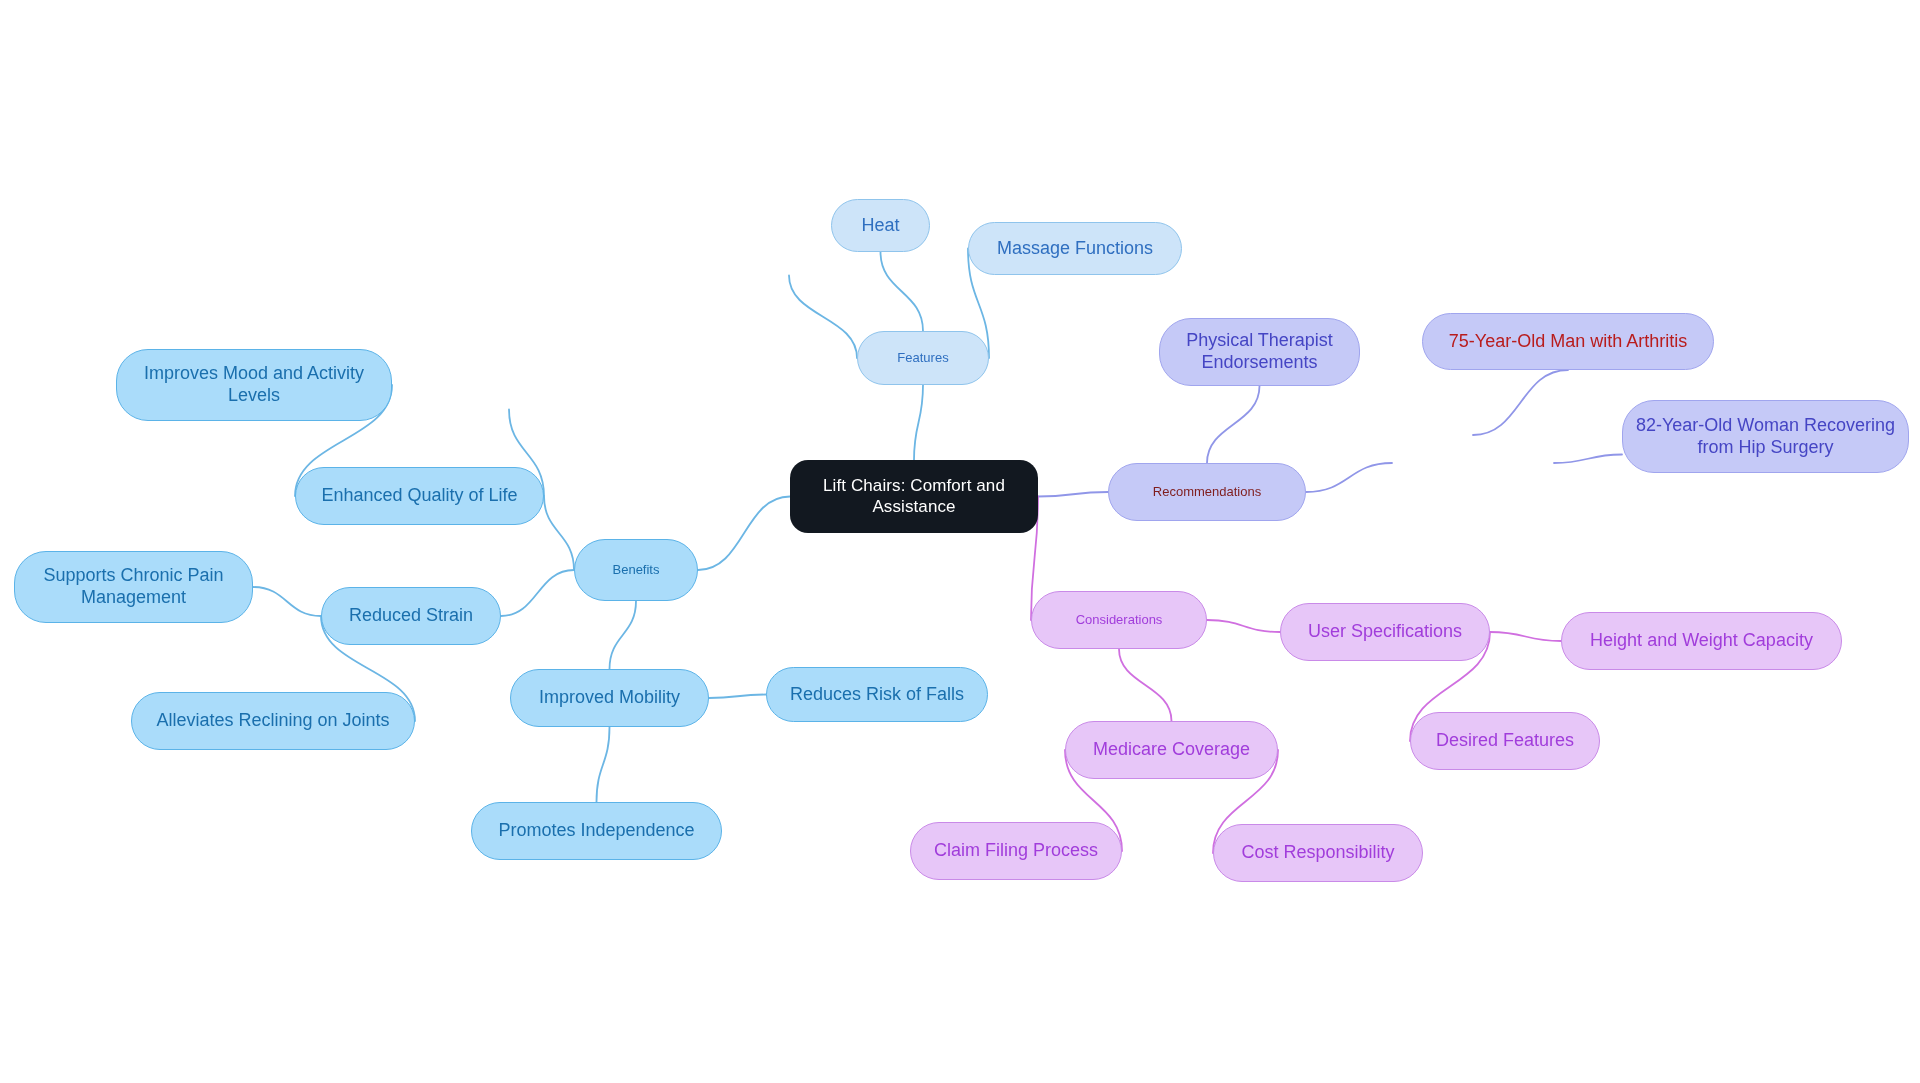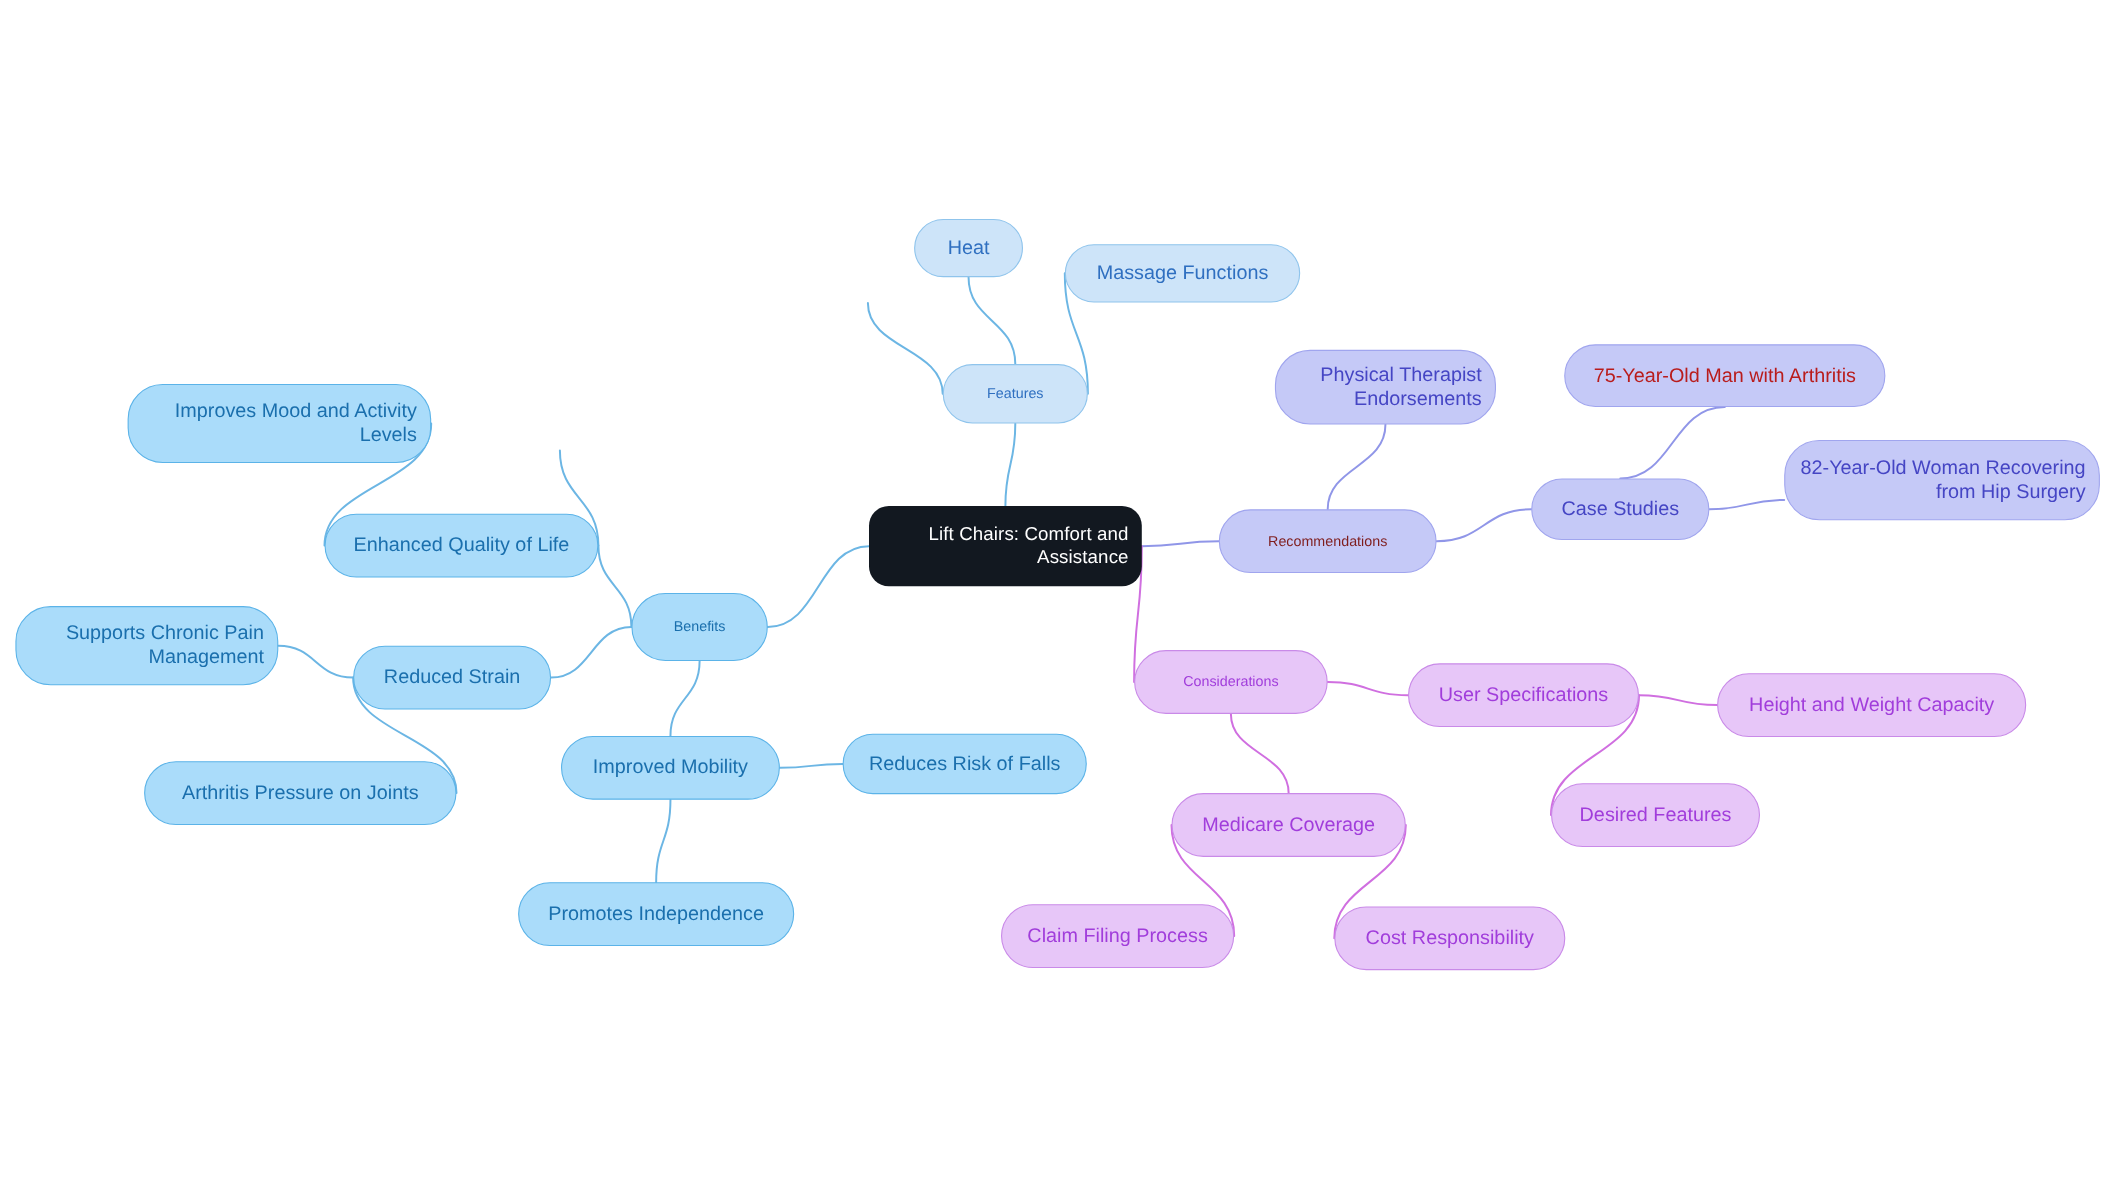--- a/index.html
+++ b/index.html
@@ -22,21 +22,21 @@
     width: 1920px;
     height: 1083px;
     pointer-events: none;
   }
   .node {
     position: absolute;
     box-sizing: border-box;
     display: flex;
     align-items: center;
     justify-content: center;
-    text-align: right;
+    text-align: center;
     border-radius: 32px;
     border-style: solid;
     border-width: 1.5px;
     line-height: 1.22;
     padding: 18px 12px;
     white-space: pre-line;
     user-select: none;
   }
   .node.root {
     border-radius: 18px;
@@ -81,27 +81,26 @@
     </svg>
 <div class="node root" style="left: 790px; top: 460px; width: 248px; height: 73px; background: rgb(18, 24, 32); border-color: rgb(18, 24, 32); color: rgb(255, 255, 255); border-width: 0px;"><span>Lift Chairs: Comfort and Assistance</span></div>
     <div class="node lvl1" style="left: 857px; top: 331px; width: 132px; height: 54px; background: rgb(205, 228, 249); border-color: rgb(143, 196, 236); color: rgb(47, 111, 192);"><span>Features</span></div>
     <div class="node lvl2" style="left: 831px; top: 199px; width: 99px; height: 53px; background: rgb(205, 228, 249); border-color: rgb(143, 196, 236); color: rgb(47, 111, 192);"><span>Heat</span></div>
     <div class="node lvl2" style="left: 968px; top: 222px; width: 214px; height: 53px; background: rgb(205, 228, 249); border-color: rgb(143, 196, 236); color: rgb(47, 111, 192);"><span>Massage Functions</span></div>
     <div class="node lvl1" style="left: 574px; top: 539px; width: 124px; height: 62px; background: rgb(170, 220, 250); border-color: rgb(91, 179, 232); color: rgb(26, 111, 173);"><span>Benefits</span></div>
     <div class="node lvl2" style="left: 295px; top: 467px; width: 249px; height: 58px; background: rgb(170, 220, 250); border-color: rgb(91, 179, 232); color: rgb(26, 111, 173);"><span>Enhanced Quality of Life</span></div>
     <div class="node lvl2" style="left: 116px; top: 349px; width: 276px; height: 72px; background: rgb(170, 220, 250); border-color: rgb(91, 179, 232); color: rgb(26, 111, 173);"><span>Improves Mood and Activity Levels</span></div>
     <div class="node lvl2" style="left: 321px; top: 587px; width: 180px; height: 58px; background: rgb(170, 220, 250); border-color: rgb(91, 179, 232); color: rgb(26, 111, 173);"><span>Reduced Strain</span></div>
     <div class="node lvl2" style="left: 14px; top: 551px; width: 239px; height: 72px; background: rgb(170, 220, 250); border-color: rgb(91, 179, 232); color: rgb(26, 111, 173);"><span>Supports Chronic Pain Management</span></div>
-    <div class="node lvl2" style="left: 131px; top: 692px; width: 284px; height: 58px; background: rgb(170, 220, 250); border-color: rgb(91, 179, 232); color: rgb(26, 111, 173);"><span>Arthritis Pressure on Joints</span></div>
+    <div class="node lvl2" style="left: 131px; top: 692px; width: 284px; height: 58px; background: rgb(170, 220, 250); border-color: rgb(91, 179, 232); color: rgb(26, 111, 173);"><span>Alleviates Reclining on Joints</span></div>
     <div class="node lvl2" style="left: 510px; top: 669px; width: 199px; height: 58px; background: rgb(170, 220, 250); border-color: rgb(91, 179, 232); color: rgb(26, 111, 173);"><span>Improved Mobility</span></div>
     <div class="node lvl2" style="left: 766px; top: 667px; width: 222px; height: 55px; background: rgb(170, 220, 250); border-color: rgb(91, 179, 232); color: rgb(26, 111, 173);"><span>Reduces Risk of Falls</span></div>
     <div class="node lvl2" style="left: 471px; top: 802px; width: 251px; height: 58px; background: rgb(170, 220, 250); border-color: rgb(91, 179, 232); color: rgb(26, 111, 173);"><span>Promotes Independence</span></div>
     <div class="node lvl1" style="left: 1108px; top: 463px; width: 198px; height: 58px; background: rgb(197, 201, 247); border-color: rgb(160, 165, 238); color: #7f1d1d;"><span>Recommendations</span></div>
     <div class="node lvl2" style="left: 1159px; top: 318px; width: 201px; height: 68px; background: rgb(197, 201, 247); border-color: rgb(160, 165, 238); color: rgb(69, 69, 196);"><span>Physical Therapist Endorsements</span></div>
-    <div class="node lvl2" style="left: 1392px; top: 435px; width: 162px; height: 56px; background: rgb(197, 201, 247); border-color: rgb(160, 165, 238); color: rgb(69, 69, 196);"><span>Case Studies</span></div>
     <div class="node lvl2" style="left: 1422px; top: 313px; width: 292px; height: 57px; background: rgb(197, 201, 247); border-color: rgb(160, 165, 238); color: #b91c1c;"><span>75-Year-Old Man with Arthritis</span></div>
     <div class="node lvl2" style="left: 1622px; top: 400px; width: 287px; height: 73px; background: rgb(197, 201, 247); border-color: rgb(160, 165, 238); color: rgb(69, 69, 196);"><span>82-Year-Old Woman Recovering from Hip Surgery</span></div>
     <div class="node lvl1" style="left: 1031px; top: 591px; width: 176px; height: 58px; background: rgb(231, 198, 248); border-color: rgb(201, 138, 232); color: rgb(161, 61, 219);"><span>Considerations</span></div>
     <div class="node lvl2" style="left: 1280px; top: 603px; width: 210px; height: 58px; background: rgb(231, 198, 248); border-color: rgb(201, 138, 232); color: rgb(161, 61, 219);"><span>User Specifications</span></div>
     <div class="node lvl2" style="left: 1561px; top: 612px; width: 281px; height: 58px; background: rgb(231, 198, 248); border-color: rgb(201, 138, 232); color: rgb(161, 61, 219);"><span>Height and Weight Capacity</span></div>
     <div class="node lvl2" style="left: 1410px; top: 712px; width: 190px; height: 58px; background: rgb(231, 198, 248); border-color: rgb(201, 138, 232); color: rgb(161, 61, 219);"><span>Desired Features</span></div>
     <div class="node lvl2" style="left: 1065px; top: 721px; width: 213px; height: 58px; background: rgb(231, 198, 248); border-color: rgb(201, 138, 232); color: rgb(161, 61, 219);"><span>Medicare Coverage</span></div>
     <div class="node lvl2" style="left: 910px; top: 822px; width: 212px; height: 58px; background: rgb(231, 198, 248); border-color: rgb(201, 138, 232); color: rgb(161, 61, 219);"><span>Claim Filing Process</span></div>
     <div class="node lvl2" style="left: 1213px; top: 824px; width: 210px; height: 58px; background: rgb(231, 198, 248); border-color: rgb(201, 138, 232); color: rgb(161, 61, 219);"><span>Cost Responsibility</span></div>
   </div>

